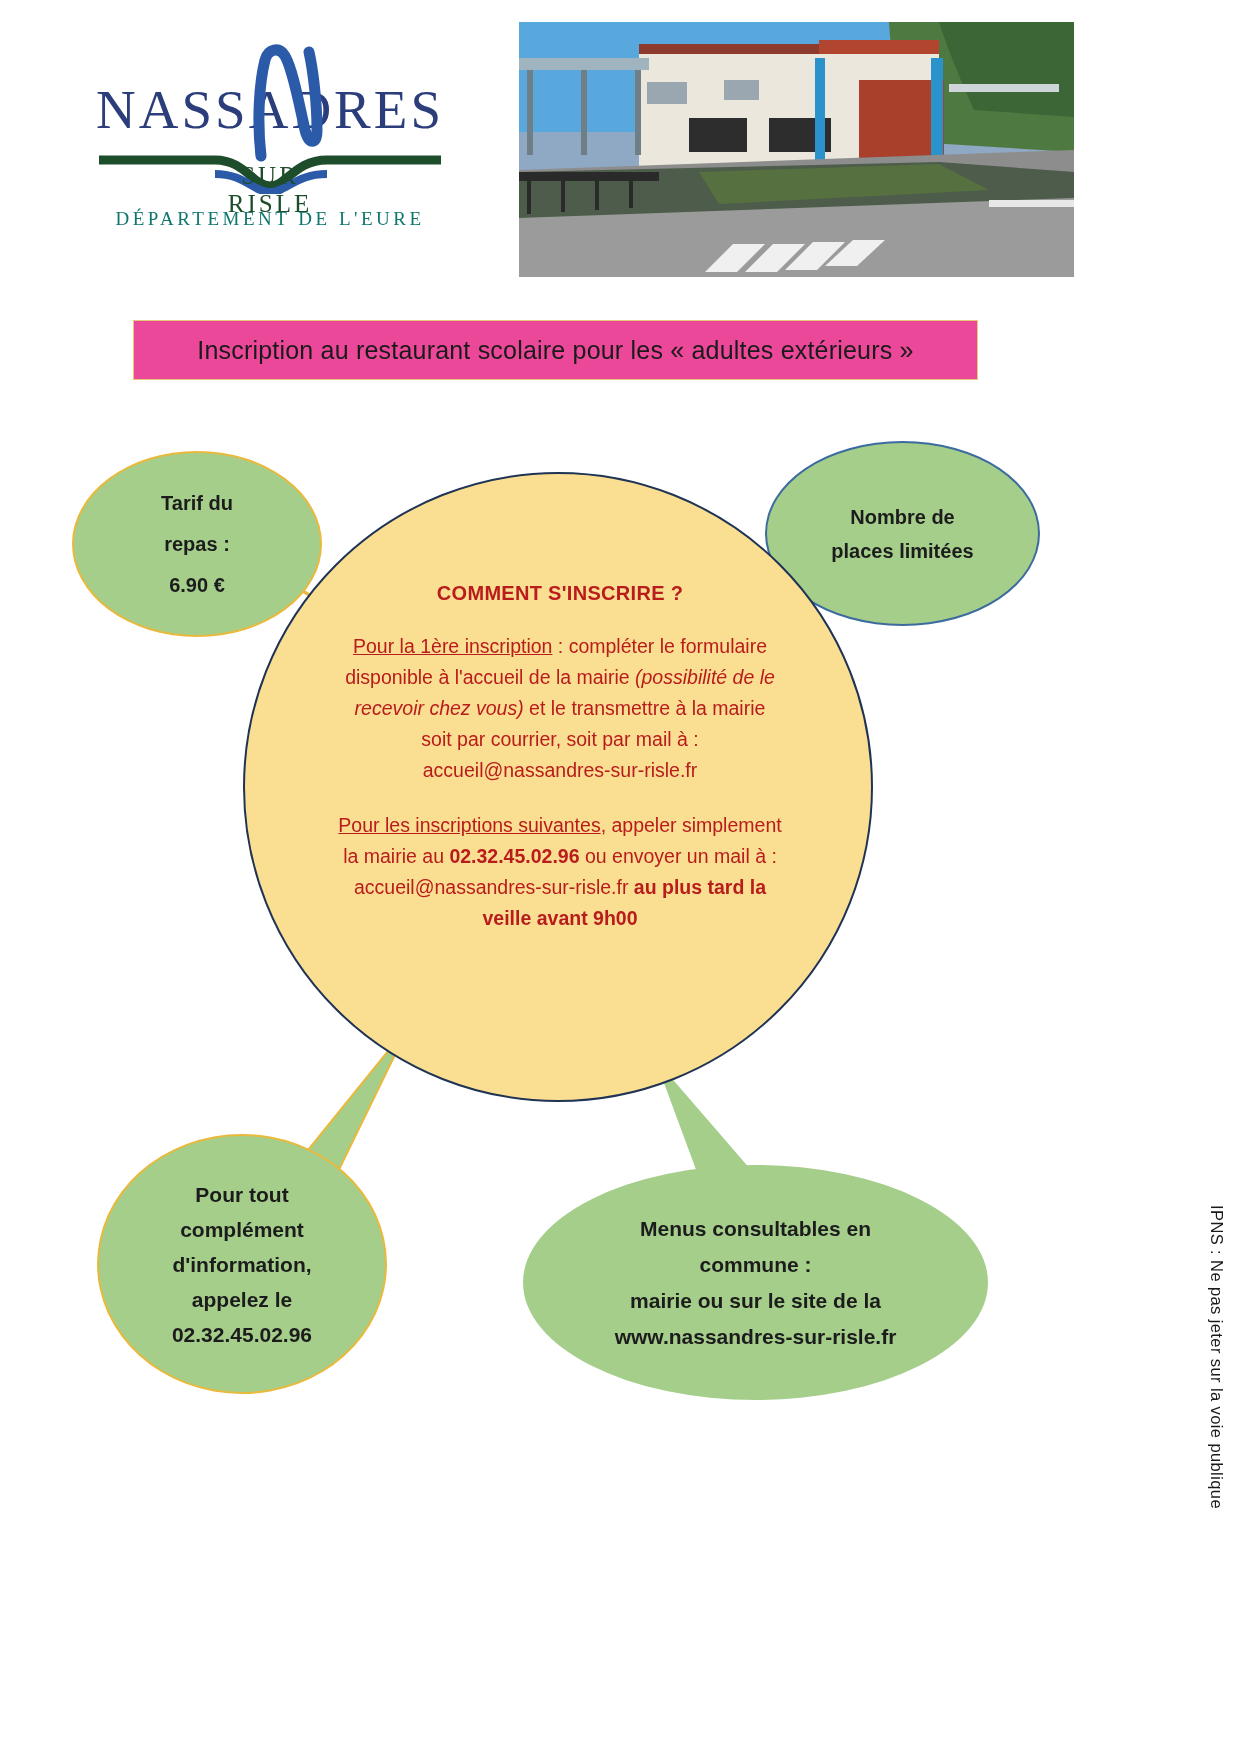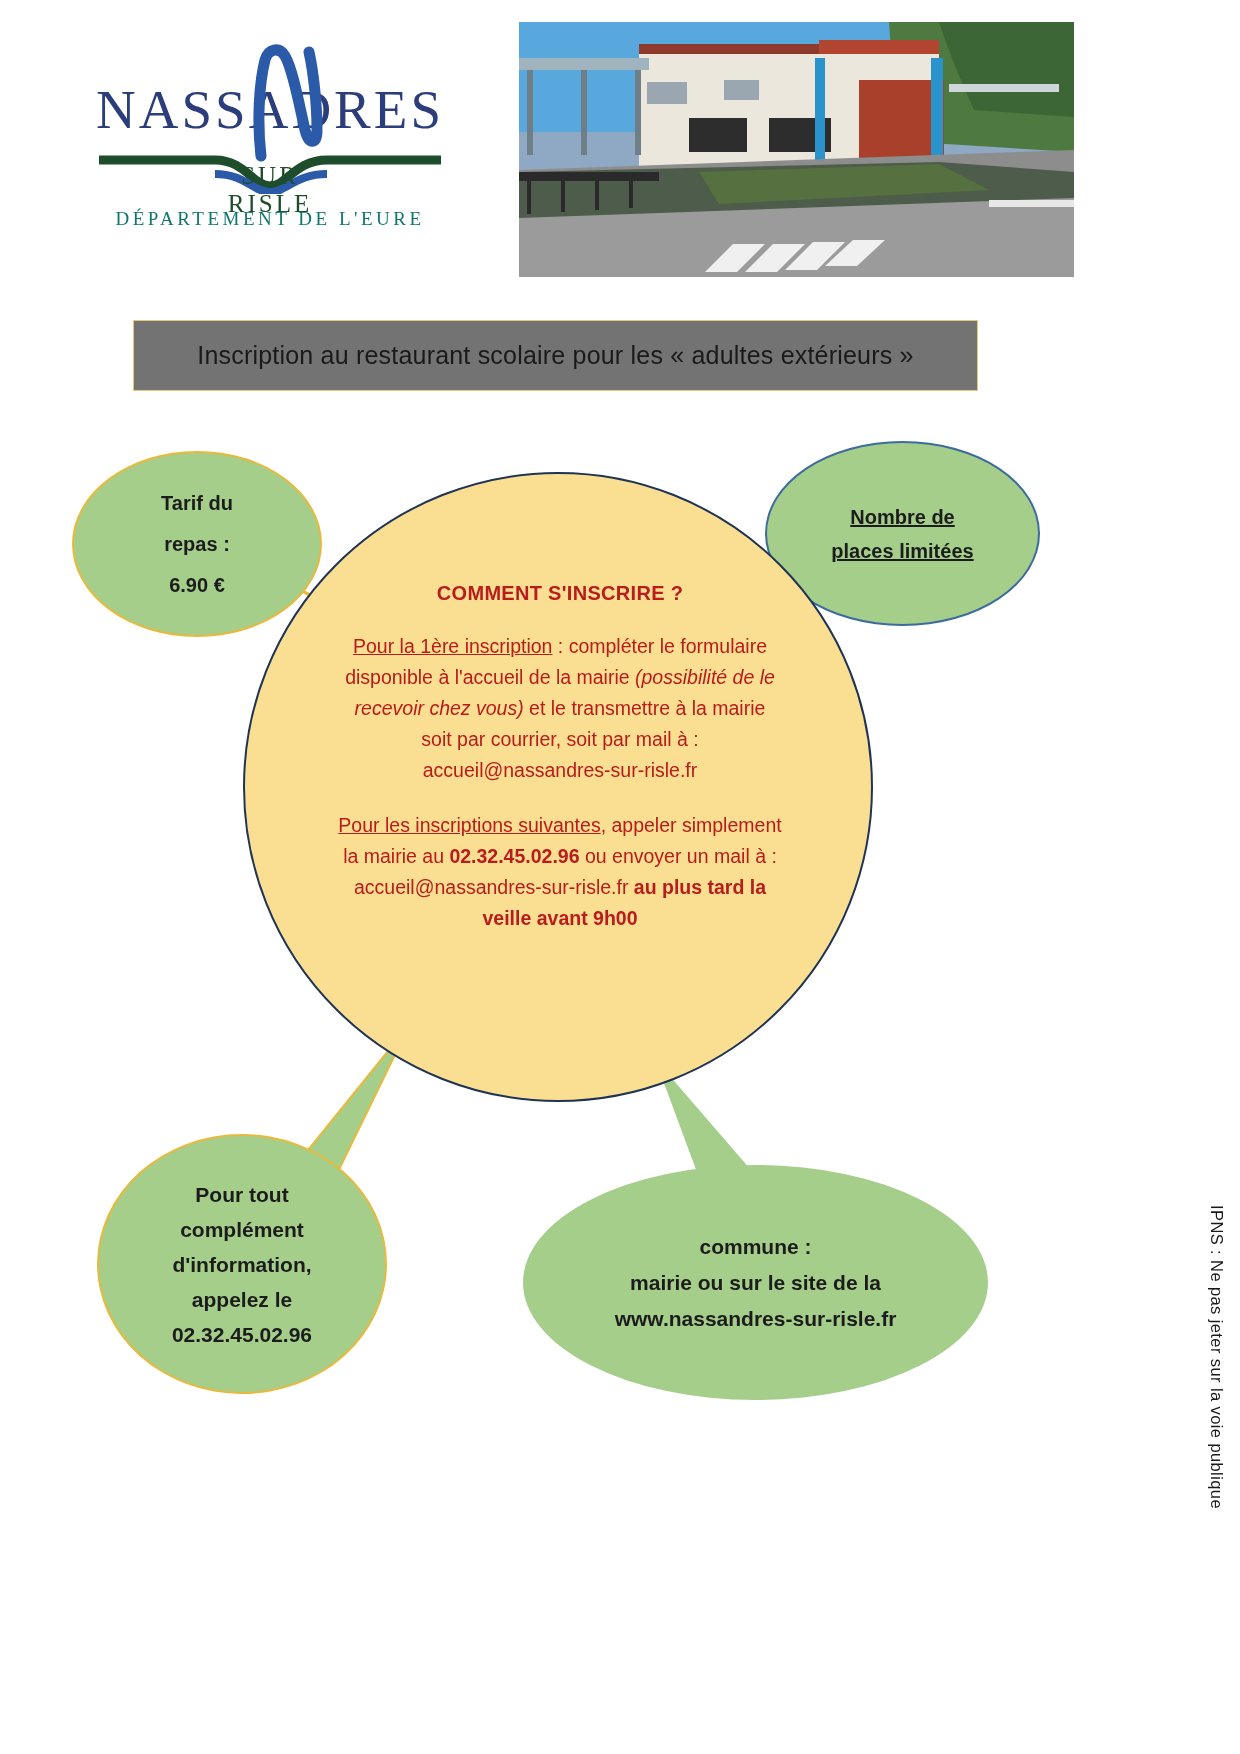--- a/index.html
+++ b/index.html
@@ -69,22 +69,22 @@
     width: 555px; height: 255px;
     overflow: hidden;
     background: #8fa9c4;
   }
   .photo svg { display: block; }
 
   
   .title-banner {
     position: absolute;
     left: 133px; top: 320px;
-    width: 845px; height: 71px;
-    background: #737373;
+    width: 845px; height: 60px;
+    background: #ec4899;
     border: 1px solid #e8c978;
     display: flex;
     align-items: center;
     justify-content: center;
   }
   .title-banner span {
     font-size: 25px;
     color: #1a1a1a;
     letter-spacing: .2px;
   }
@@ -144,21 +144,20 @@
     font-size: 20px;
     line-height: 41px;
     z-index: 4;
   }
   .bubble-places {
     left: 765px; top: 441px;
     width: 275px; height: 185px;
     border: 2px solid #3c6b9e;
     font-size: 20px;
     line-height: 34px;
-    text-decoration: underline;
   }
   .bubble-info {
     left: 97px; top: 1134px;
     width: 290px; height: 260px;
     border: 2px solid #e8b93c;
     font-size: 21px;
     line-height: 35px;
     z-index: 4;
     justify-content: center;
   }
@@ -307,20 +306,21 @@
     <span class="bubble-line">Pour tout</span>
     <span class="bubble-line">complément</span>
     <span class="bubble-line">d'information,</span>
     <span class="bubble-line">appelez le</span>
     <span class="bubble-line">02.32.45.02.96</span>
   </div>
 </div>
 
 <div class="bubble bubble-menus">
   <div class="btxt">
+    <span class="bubble-line">Menus consultables en</span>
     <span class="bubble-line">commune :</span>
     <span class="bubble-line">mairie ou sur le site de la</span>
     <span class="bubble-line">www.nassandres-sur-risle.fr</span>
   </div>
 </div>
 
 <div class="ipns">IPNS : Ne pas jeter sur la voie publique</div>
 
 <div class="footer">
   

